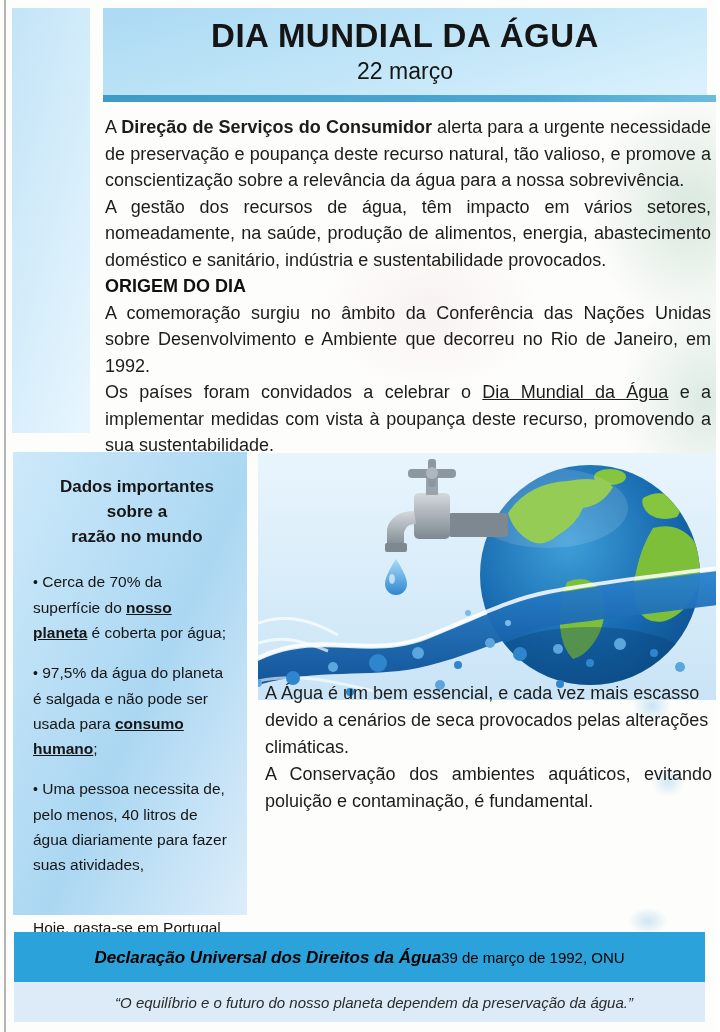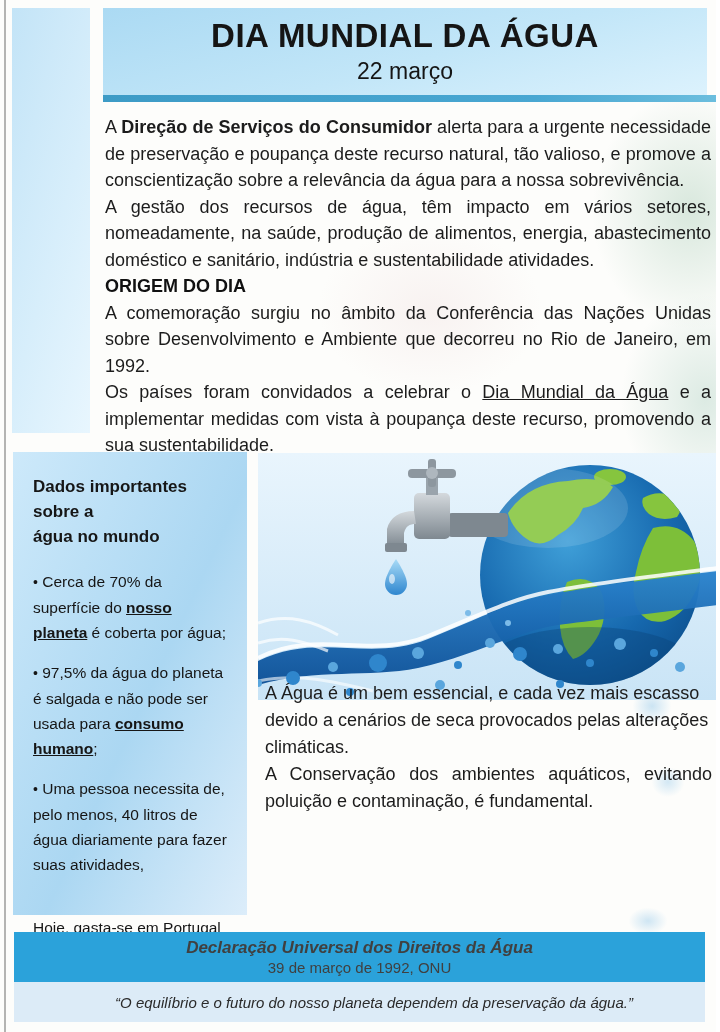--- a/index.html
+++ b/index.html
@@ -32,38 +32,38 @@
   
   .main-text{position:absolute;left:105px;top:114px;width:606px;color:#1c1c1c;}
   .main-text p{margin:0;font-size:18px;line-height:26.5px;text-align:justify;text-align-last:left;}
   .origem-h{margin:10px 0 0 0;font-size:20px;font-weight:bold;line-height:30px;color:#111;}
   .u{text-decoration:underline;}
 
   
   .facts{position:absolute;left:13px;top:452px;width:234px;height:463px;box-sizing:border-box;
     padding:22px 18px 0 20px;color:#161616;
     background:linear-gradient(115deg,#cde9fa 0%,#abd7f2 55%,#dcedfa 100%);}
-  .facts h3{margin:0 0 20px 0;font-size:17px;line-height:25px;font-weight:bold;}
+  .facts h3{margin:0 0 20px 12px;font-size:17px;line-height:25px;font-weight:bold;text-align:center;}
   .facts p{margin:0 0 15px 0;font-size:15.5px;line-height:25px;}
   .facts p.note{margin-top:38px;}
   .bu{font-weight:bold;text-decoration:underline;}
   .blt{font-size:14px;}
 
   
   .illus{position:absolute;left:258px;top:453px;width:460px;height:247px;}
   .illus svg{display:block;width:100%;height:100%;}
 
   
   .essential{position:absolute;left:265px;top:680px;width:447px;color:#1c1c1c;}
   .essential p{margin:0;font-size:18px;line-height:27px;}
   .essential p.just{text-align:justify;text-align-last:left;}
 
   
   .decl{position:absolute;left:14px;top:932px;width:691px;height:50px;background:#2ba2da;
-    display:flex;flex-direction:column;align-items:center;justify-content:center;color:#404040;}
+    display:flex;flex-direction:row;align-items:center;justify-content:center;color:#000000;}
   .decl .dt{font-size:17px;font-weight:bold;font-style:italic;line-height:21px;}
   .decl .dd{font-size:15px;line-height:19px;}
   .quote{position:absolute;left:14px;top:982px;width:691px;height:40px;background:#dcebf7;
     display:flex;align-items:center;justify-content:center;}
   .quote span{font-size:15px;font-style:italic;color:#2a2a2a;margin-left:29px;}
 </style>
 </head>
 <body>
 
 <div class="page">
@@ -72,28 +72,28 @@
 
   <div class="accent-bar"></div>
   <div class="banner">
     <div class="title">DIA MUNDIAL DA ÁGUA</div>
     <div class="subtitle">22 março</div>
   </div>
   <div class="divider"></div>
 
   <div class="main-text">
     <p><span>A </span><b>Direção de Serviços do Consumidor</b><span> alerta para a urgente necessidade de preservação e poupança deste recurso natural, tão valioso, e promove a conscientização sobre a relevância da água para a nossa sobrevivência.</span></p>
-    <p>A gestão dos recursos de água, têm impacto em vários setores, nomeadamente, na saúde, produção de alimentos, energia, abastecimento doméstico e sanitário, indústria e sustentabilidade atividades.</p>
+    <p>A gestão dos recursos de água, têm impacto em vários setores, nomeadamente, na saúde, produção de alimentos, energia, abastecimento doméstico e sanitário, indústria e sustentabilidade provocados.</p>
     <p class="origem-h">ORIGEM DO DIA</p>
     <p>A comemoração surgiu no âmbito da Conferência das Nações Unidas sobre Desenvolvimento e Ambiente que decorreu no Rio de Janeiro, em 1992.</p>
     <p><span>Os países foram convidados a celebrar o </span><span class="u">Dia Mundial da Água</span><span> e a implementar medidas com vista à poupança deste recurso, promovendo a sua sustentabilidade.</span></p>
   </div>
 
   <div class="facts">
-    <h3><span>Dados importantes sobre a</span><br><span>água no mundo</span></h3>
+    <h3><span>Dados importantes sobre a</span><br><span>razão no mundo</span></h3>
     <p><span class="blt">•</span> <span>Cerca de 70% da superfície do </span><span class="bu">nosso planeta</span><span> é coberta por água;</span></p>
     <p><span class="blt">•</span> <span>97,5% da água do planeta é salgada e não pode ser usada para </span><span class="bu">consumo humano</span><span>;</span></p>
     <p><span class="blt">•</span> <span>Uma pessoa necessita de, pelo menos, 40 litros de água diariamente para fazer suas atividades,</span></p>
     <p class="note">Hoje, gasta-se em Portugal 65 mil litros por habitante, mais 15 mil do que há 25 anos</p>
   </div>
 
   <div class="illus">
     <svg viewBox="0 0 460 247" preserveAspectRatio="none">
       <defs>
         <linearGradient id="sky" x1="0" y1="0" x2="0" y2="1">

